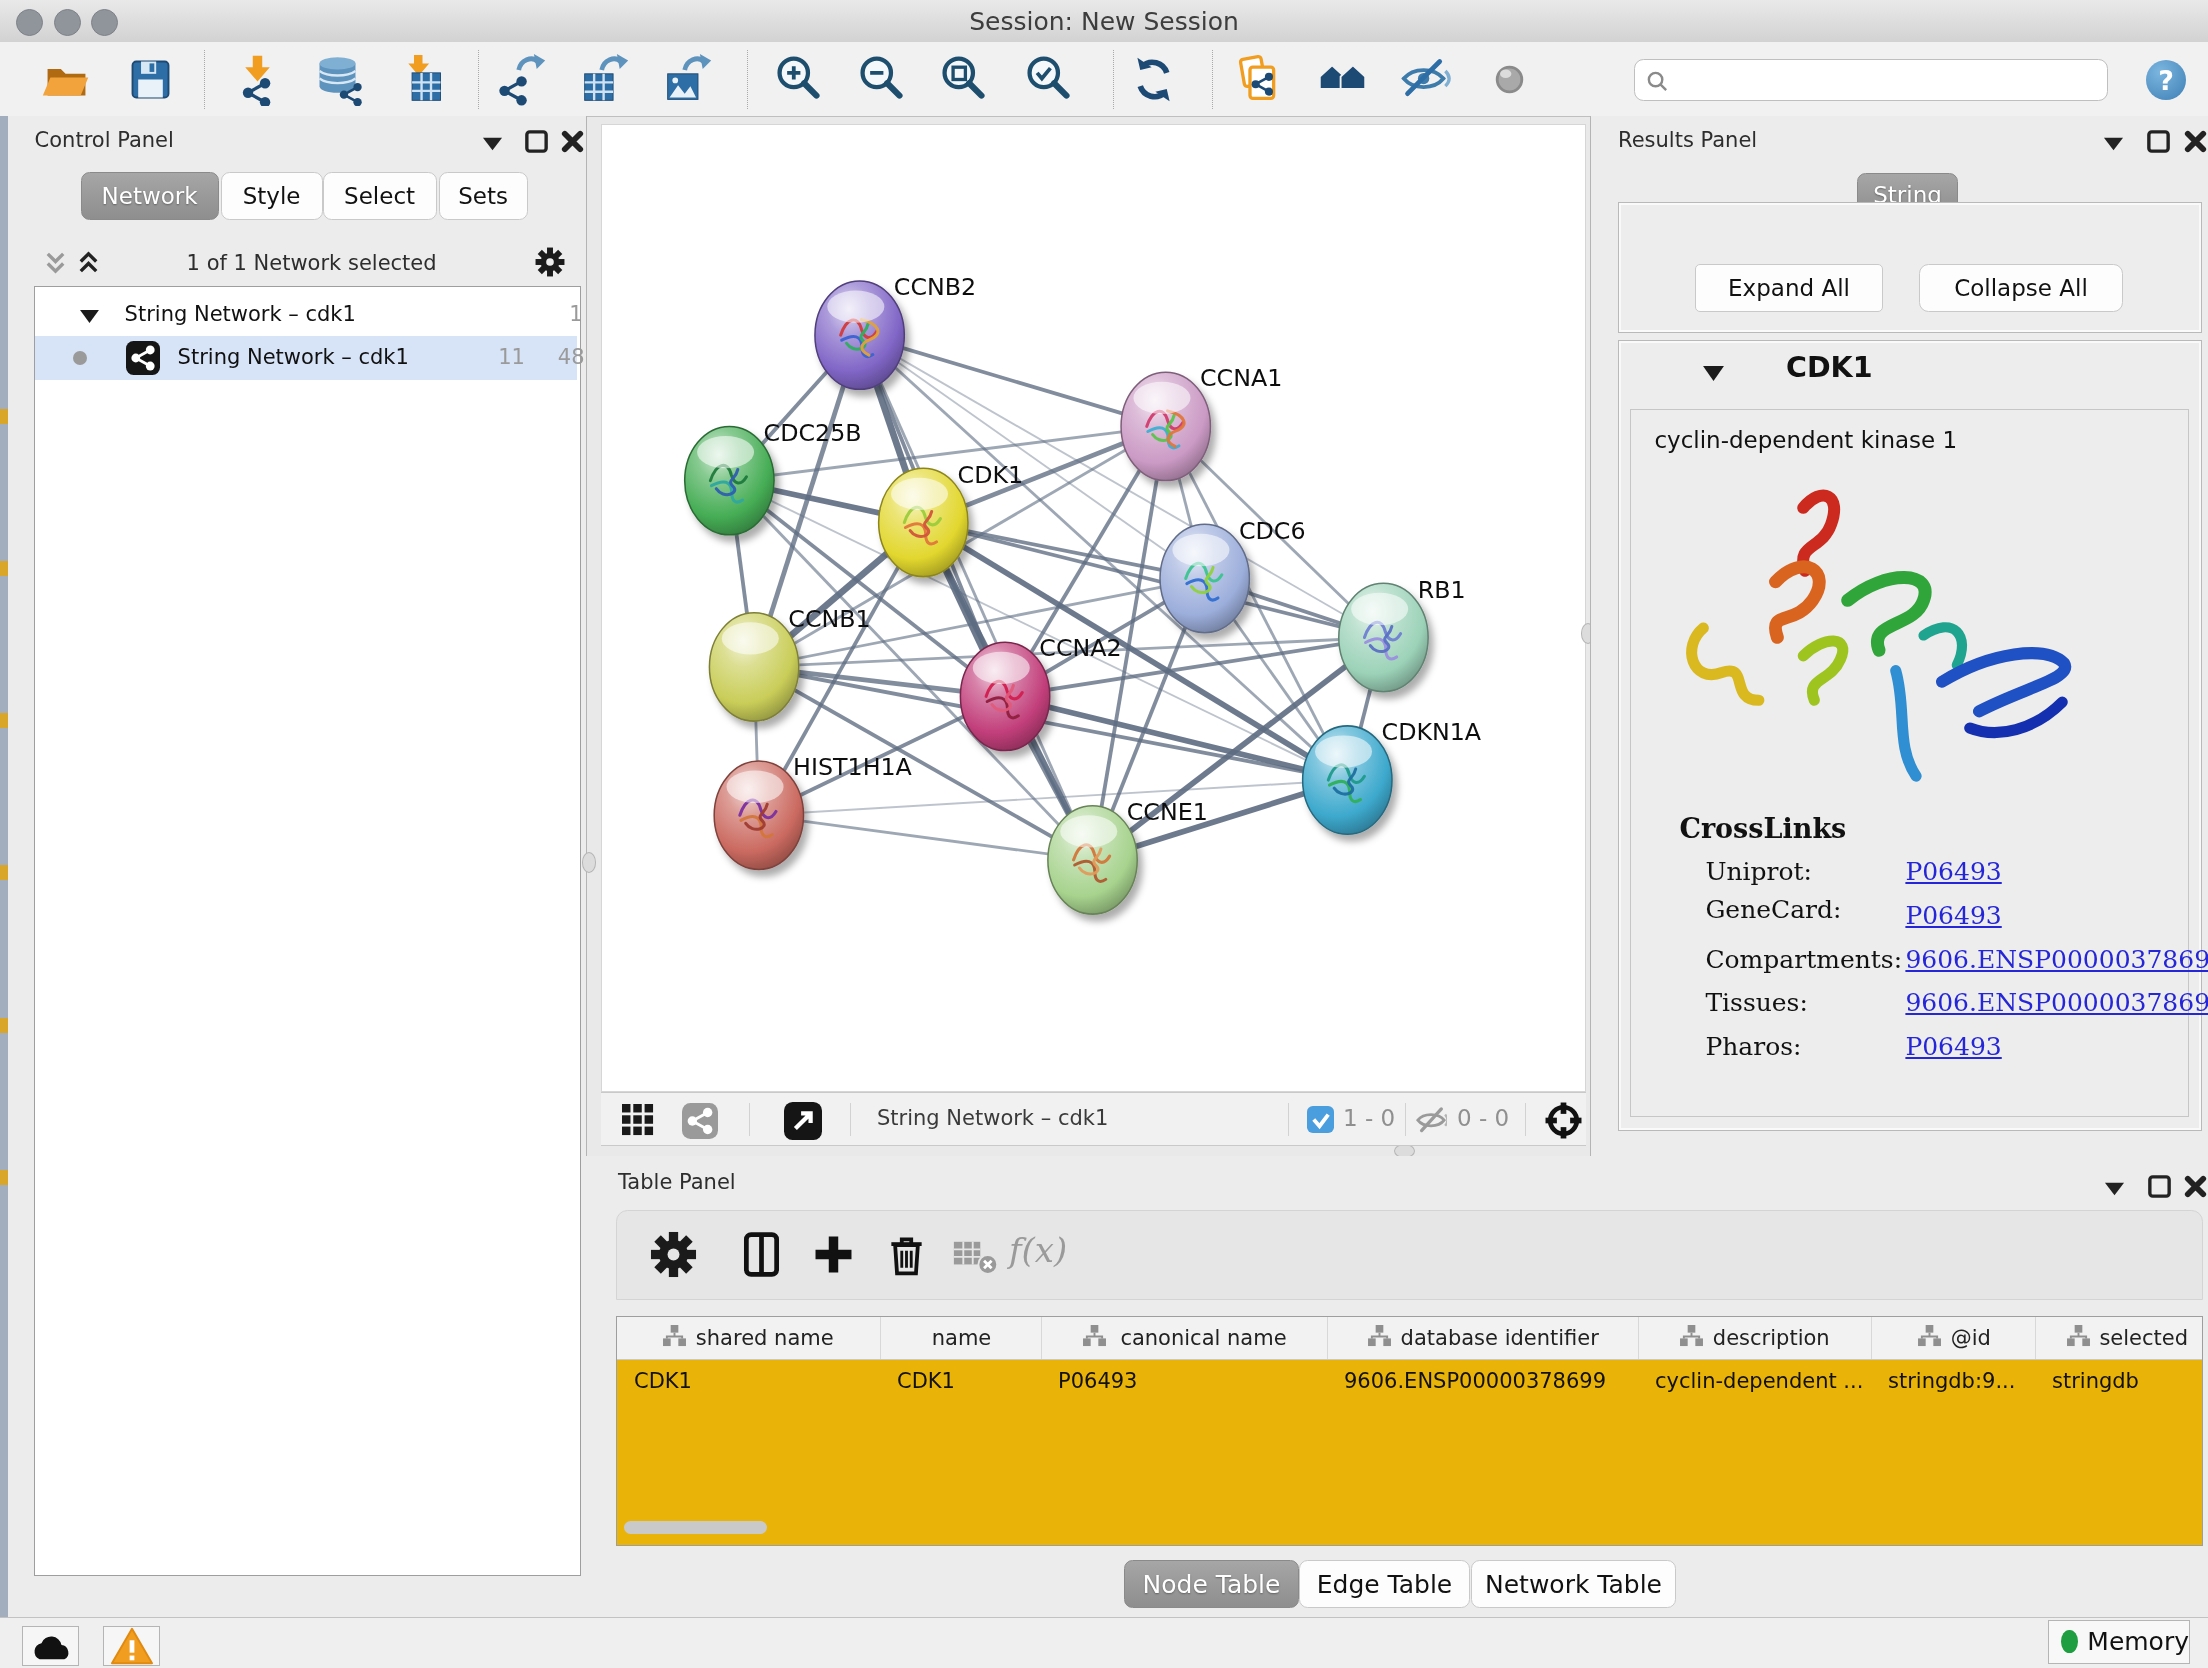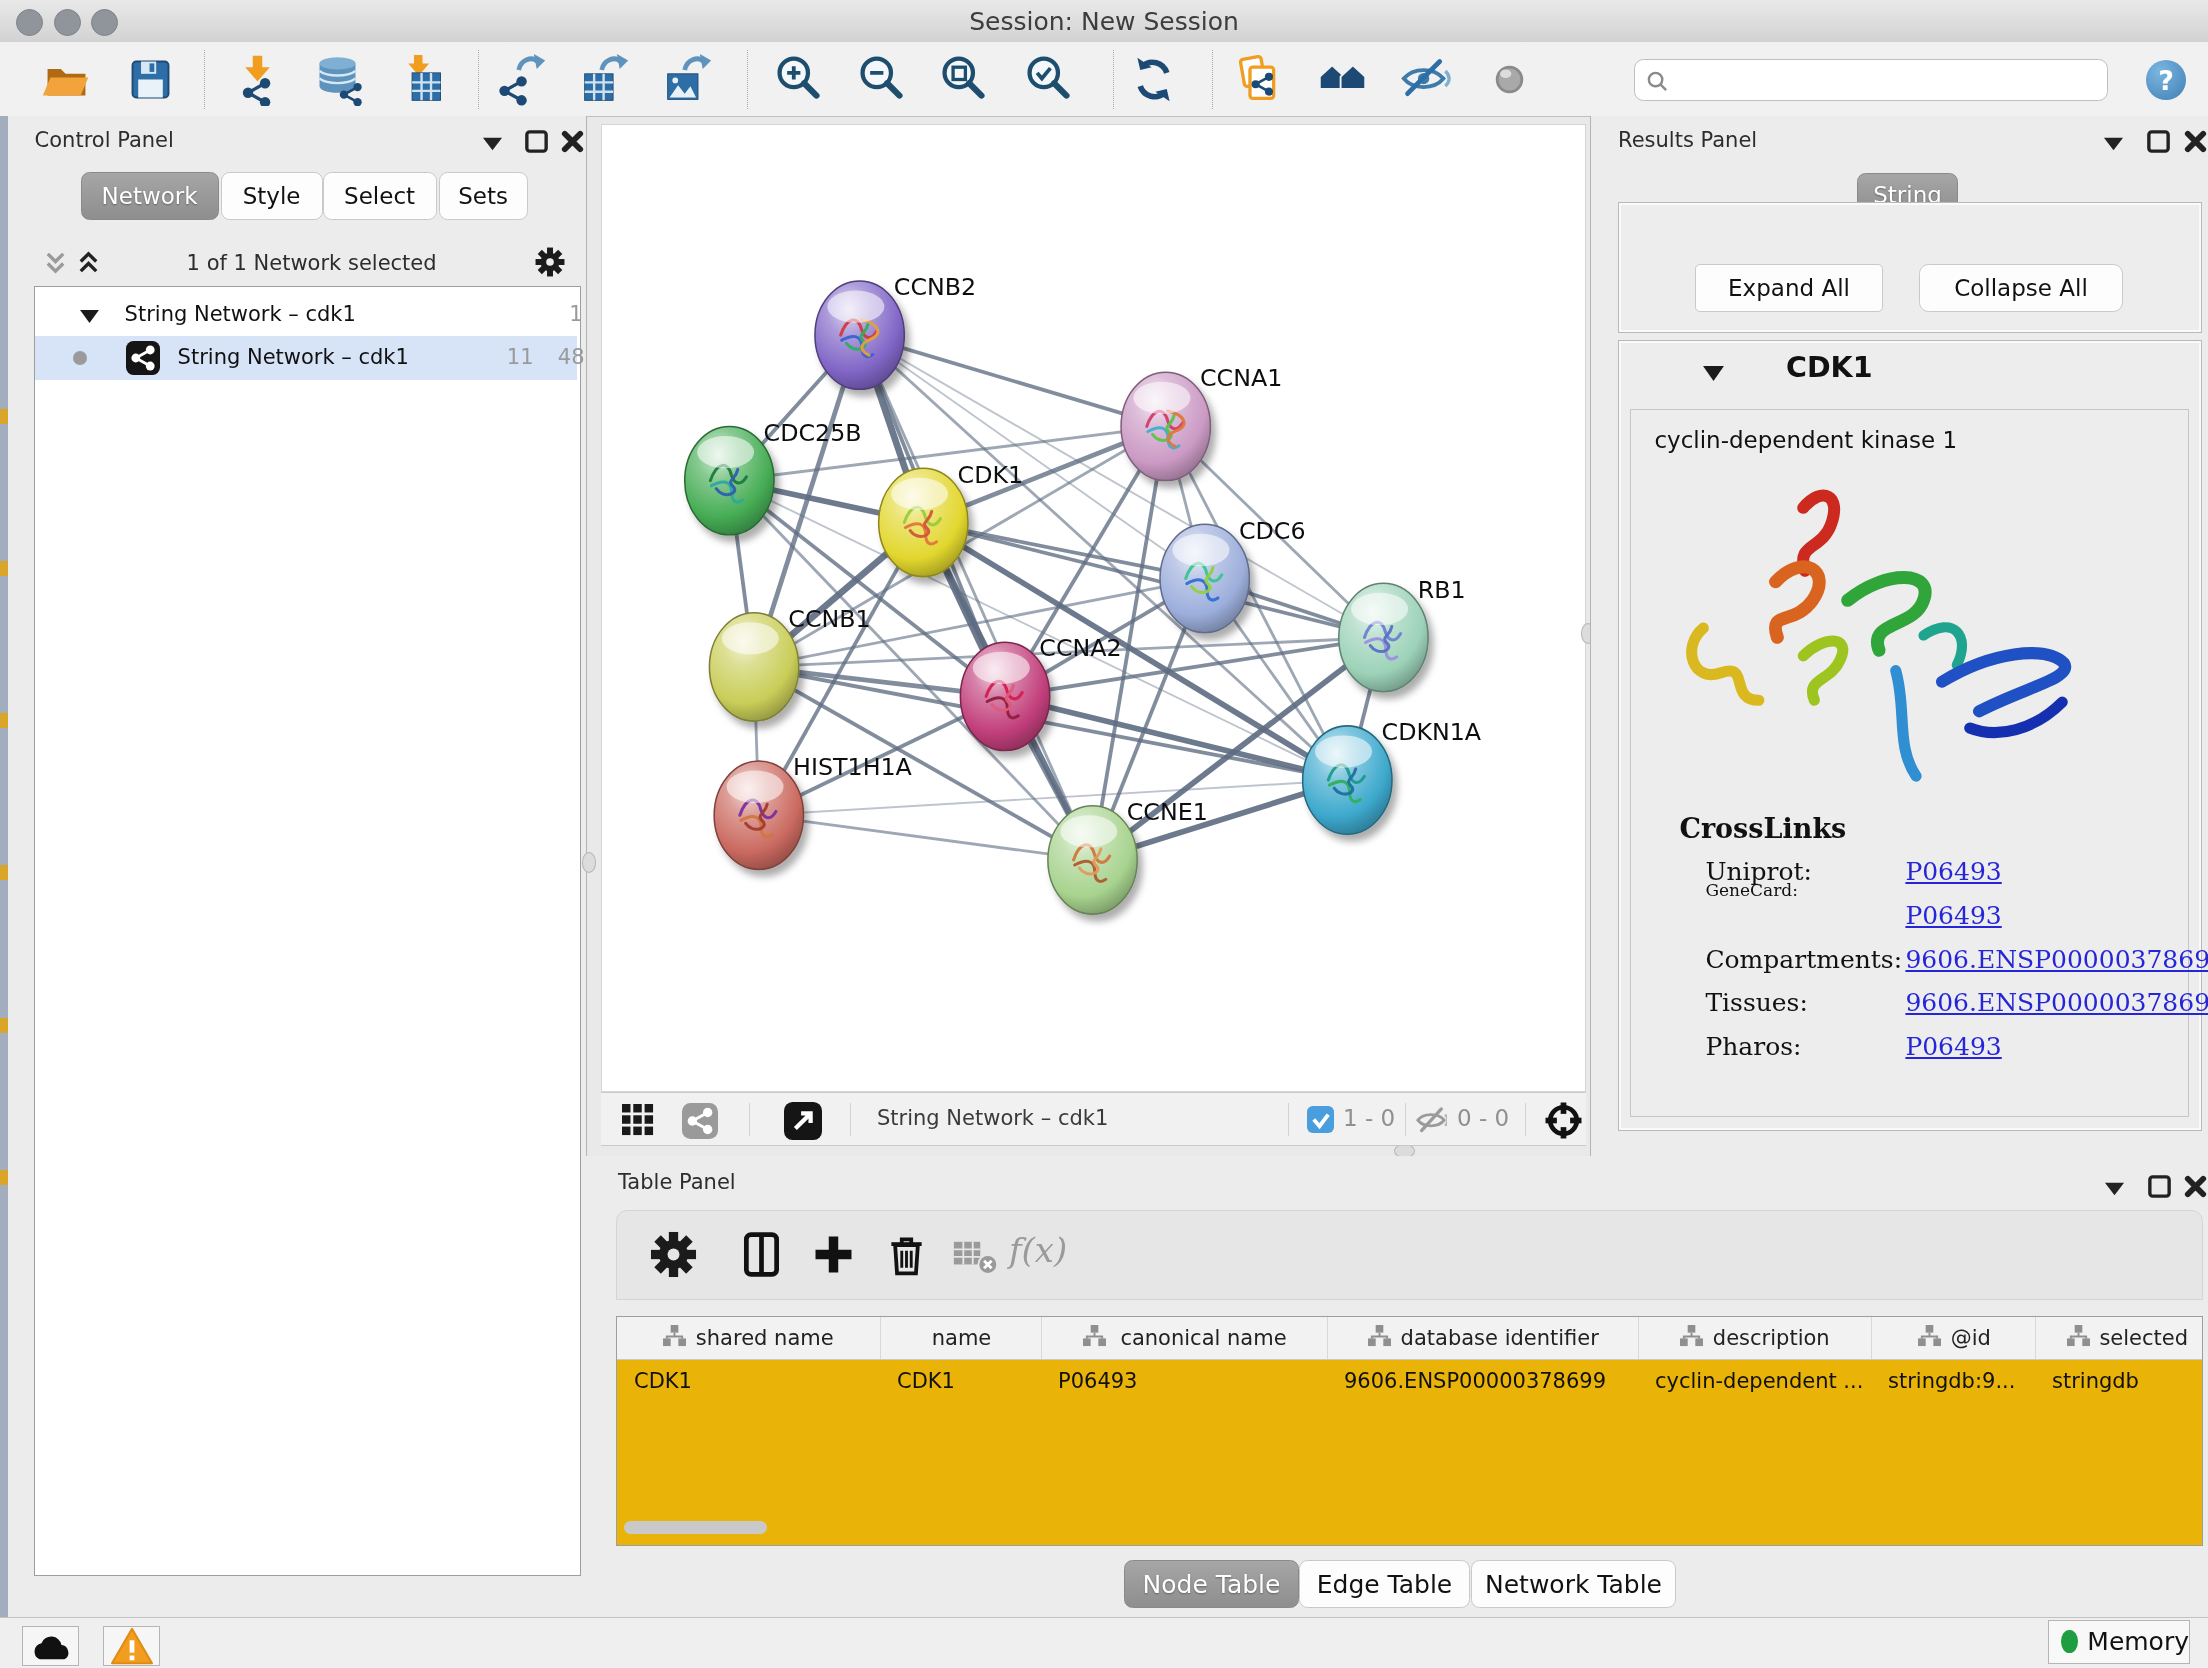--- a/index.html
+++ b/index.html
@@ -269,21 +269,21 @@
               <g transform="translate(18,18) scale(0.85)">
                 <g>
                   <path d="M-9 0L9 -10M-9 0L9 10" stroke="#fff" stroke-width="3.5" fill="none"></path>
                   <circle cx="-9" cy="0" r="5.5" fill="#fff"></circle>
                   <circle cx="9" cy="-10" r="5.5" fill="#fff"></circle>
                   <circle cx="9" cy="10" r="5.5" fill="#fff"></circle>
                 </g>
               </g>
             </svg></div>
         <div class="abs" style="left:143px;top:8.6px;font-size:21px;color:#111;">String Network – cdk1</div>
-        <div class="abs" style="left:455px;top:8.6px;width:44px;text-align:right;font-size:21px;color:#9a9a9a;">11</div>
+        <div class="abs" style="left:455px;top:8.6px;width:44px;text-align:center;font-size:21px;color:#9a9a9a;">11</div>
         <div class="abs" style="left:506px;top:8.6px;width:44px;text-align:right;font-size:21px;color:#9a9a9a;">48</div>
       </div>
     </div>
   </div>
 
   <div class="abs" style="left:601px;top:124px;width:985px;height:968px;background:#fff;border:1px solid #d6d6d6;box-sizing:border-box;">
     <svg id="net" width="983" height="966" viewBox="0 0 1034 1016">
         <defs>
           <filter id="nshadow" x="-60%" y="-60%" width="220%" height="220%">
             <feDropShadow dx="5" dy="7" stdDeviation="4" flood-color="#000" flood-opacity="0.32"></feDropShadow>
@@ -620,21 +620,21 @@
  <path d="M280 180 C312 158 332 180 316 212" stroke="#1fa58f" stroke-width="11"></path>
  <path d="M250 218 C262 260 250 300 272 332" stroke="#2f8fd2" stroke-width="12"></path>
  <path d="M300 230 C352 198 412 190 432 210 C442 226 390 236 340 262" stroke="#1f50c4" stroke-width="13"></path>
  <path d="M430 252 C400 282 360 292 330 280" stroke="#1430b0" stroke-width="12"></path>
             </g>
           </svg>
         <div class="abs serif" style="left:48px;top:403px;font-size:27px;font-weight:bold;color:#111;">CrossLinks</div>
         <div id="xlinks">
             <div class="abs serif" style="left: 74px; top: 447px; font-size: 25px; color: rgb(17, 17, 17);">Uniprot:</div>
             <div class="abs serif link" style="left: 274px; top: 447px; font-size: 25px;">P06493</div>
-            <div class="abs serif" style="left: 74px; top: 470px; font-size: 17px; color: rgb(17, 17, 17);">GeneCard:</div>
+            <div class="abs serif" style="left: 74px; top: 485px; font-size: 25px; color: rgb(17, 17, 17);">GeneCard:</div>
             <div class="abs serif link" style="left: 274px; top: 491px; font-size: 25px;">P06493</div>
             <div class="abs serif" style="left: 74px; top: 535px; font-size: 25px; color: rgb(17, 17, 17);">Compartments:</div>
             <div class="abs serif link" style="left: 274px; top: 535px; font-size: 25px;">9606.ENSP00000378699</div>
             <div class="abs serif" style="left: 74px; top: 578px; font-size: 25px; color: rgb(17, 17, 17);">Tissues:</div>
             <div class="abs serif link" style="left: 274px; top: 578px; font-size: 25px;">9606.ENSP00000378699</div>
             <div class="abs serif" style="left: 74px; top: 622px; font-size: 25px; color: rgb(17, 17, 17);">Pharos:</div>
             <div class="abs serif link" style="left: 274px; top: 622px; font-size: 25px;">P06493</div>
           </div>
       </div>
     </div>

